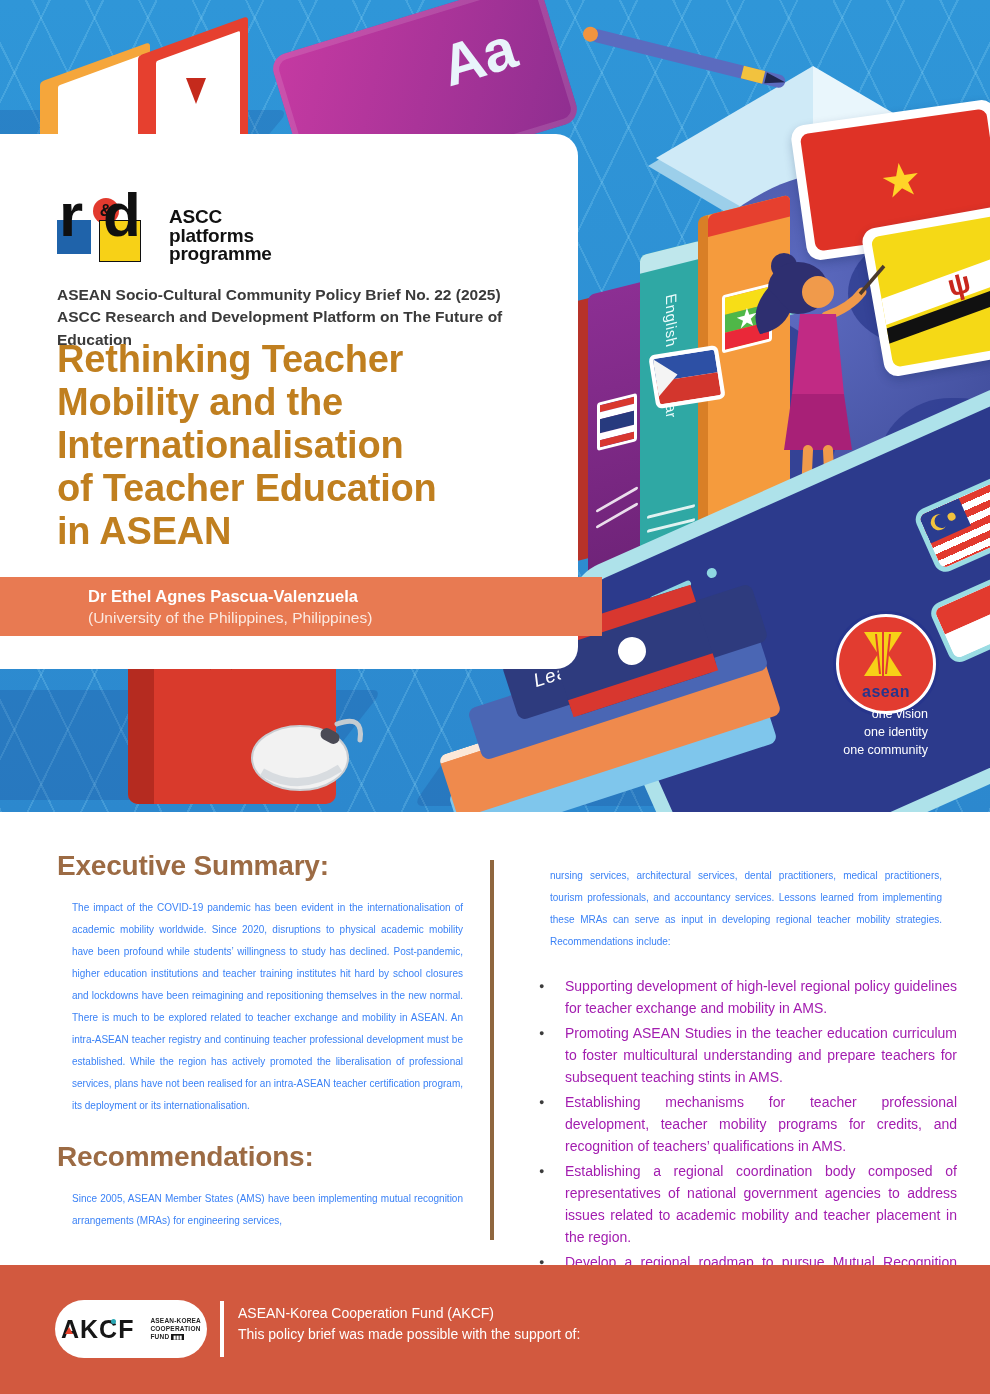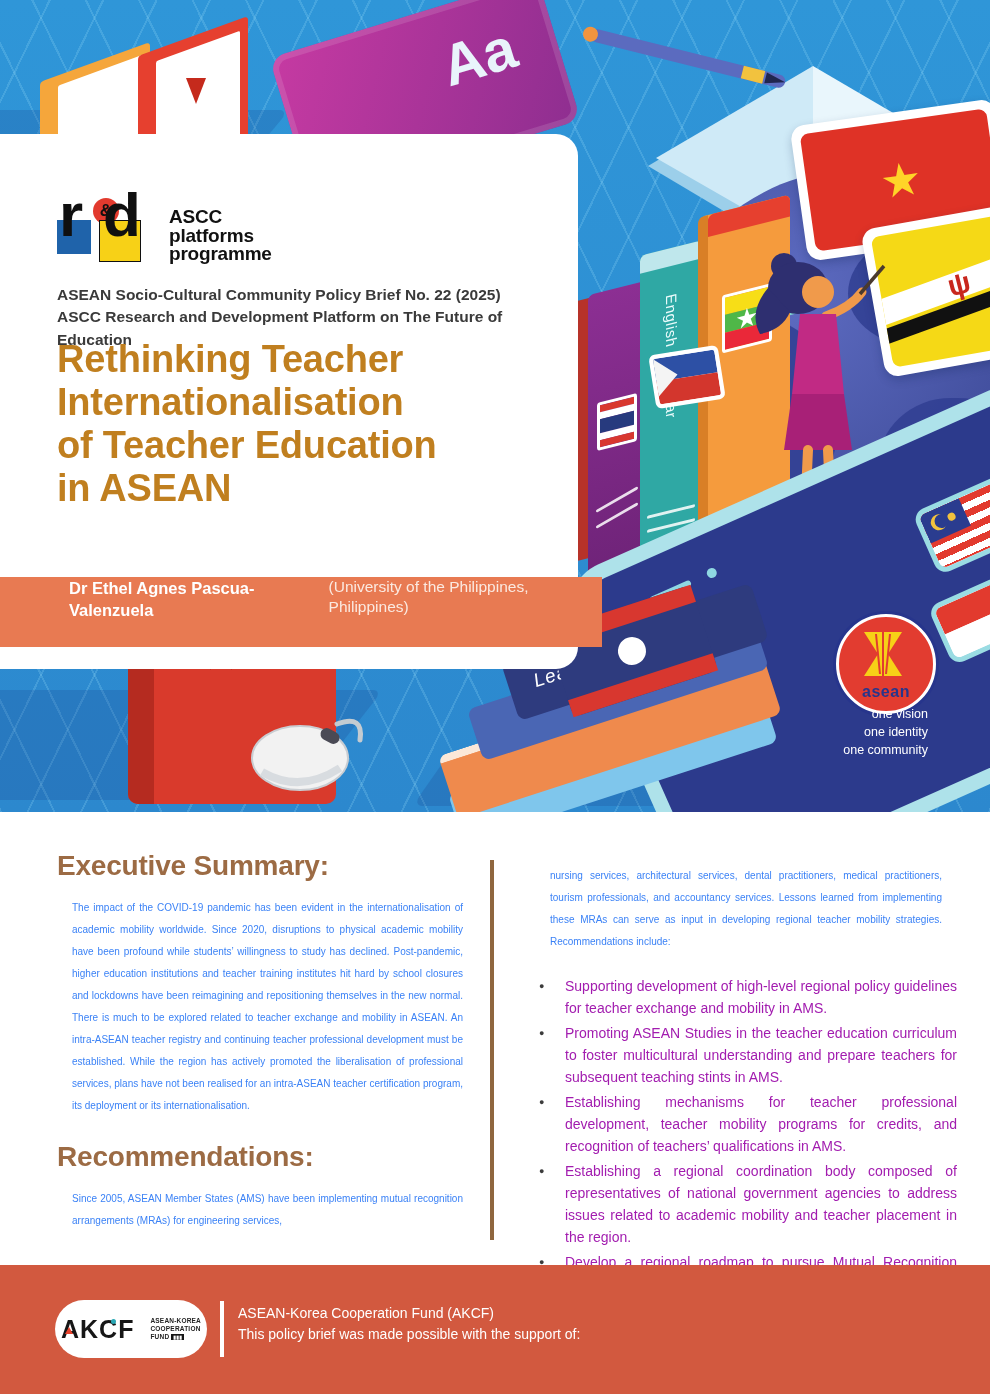--- a/index.html
+++ b/index.html
@@ -112,22 +112,22 @@
   .rd-logo{position:absolute;left:57px;top:64px;display:flex;align-items:flex-end;}
   .rd-mark{position:relative;width:104px;height:68px;}
   .rd-blue{position:absolute;left:0;top:22px;width:34px;height:34px;background:#1F63AA;}
   .rd-r{position:absolute;left:2px;top:-14px;font-size:62px;font-weight:bold;color:#101010;line-height:1;}
   .rd-amp{position:absolute;left:36px;top:0;width:26px;height:26px;border-radius:50%;background:#E23A2E;display:flex;align-items:center;justify-content:center;font-size:17px;font-weight:bold;color:#101010;}
   .rd-yellow{position:absolute;left:42px;top:22px;width:40px;height:40px;background:#F7D117;border:1px solid #101010;}
   .rd-d{position:absolute;left:46px;top:-14px;font-size:62px;font-weight:bold;color:#101010;line-height:1;}
   .rd-org{margin-left:8px;margin-bottom:2px;font-size:19px;font-weight:bold;color:#111;line-height:.98;letter-spacing:-.2px;}
   .series{position:absolute;left:57px;top:150px;font-size:15.5px;font-weight:bold;color:#3A3A3A;line-height:1.45;}
   .brief-title{position:absolute;left:57px;top:204px;font-size:38px;font-weight:bold;color:#C07F1F;line-height:1.13;letter-spacing:-.2px;}
-  .author-bar{position:absolute;left:0;top:577px;width:602px;height:70px;background:#E87A52;z-index:25;
-    display:flex;justify-content:center;padding-left:69px;box-sizing:border-box;}
+  .author-bar{position:absolute;left:0;top:577px;width:602px;height:59px;background:#E87A52;z-index:25;
+    display:flex;flex-direction:column;justify-content:center;padding-left:88px;box-sizing:border-box;}
   .author-name{color:#fff;font-size:16.5px;font-weight:bold;line-height:1.35;}
   .author-aff{color:#FBE9E0;font-size:15.5px;line-height:1.3;}
 
   
   .doc-body{position:absolute;left:0;top:812px;width:990px;height:453px;background:#fff;}
   .col-left{position:absolute;left:57px;top:38px;width:421px;}
   .col-right{position:absolute;left:535px;top:38px;width:422px;}
   .col-divider{position:absolute;left:490px;top:48px;width:4px;height:380px;background:#8F663E;}
   .sec-heading{font-size:28px;font-weight:bold;color:#9C6B44;margin:0 0 10px 0;letter-spacing:-.2px;}
   .sec-heading.second{margin-top:24px;}
@@ -334,20 +334,21 @@
       </div>
     </div>
 
     <div class="series">
       <div>ASEAN Socio-Cultural Community Policy Brief No. 22 (2025)</div>
       <div>ASCC Research and Development Platform on The Future of Education</div>
     </div>
 
     <h1 class="brief-title" style="margin:0;">
       <div>Rethinking Teacher</div>
+      <div>Mobility and the</div>
       <div>Internationalisation</div>
       <div>of Teacher Education</div>
       <div>in ASEAN</div>
     </h1>
   </div>
 
   <div class="author-bar">
     <div class="author-name">Dr Ethel Agnes Pascua-Valenzuela</div>
     <div class="author-aff">(University of the Philippines, Philippines)</div>
   </div>

